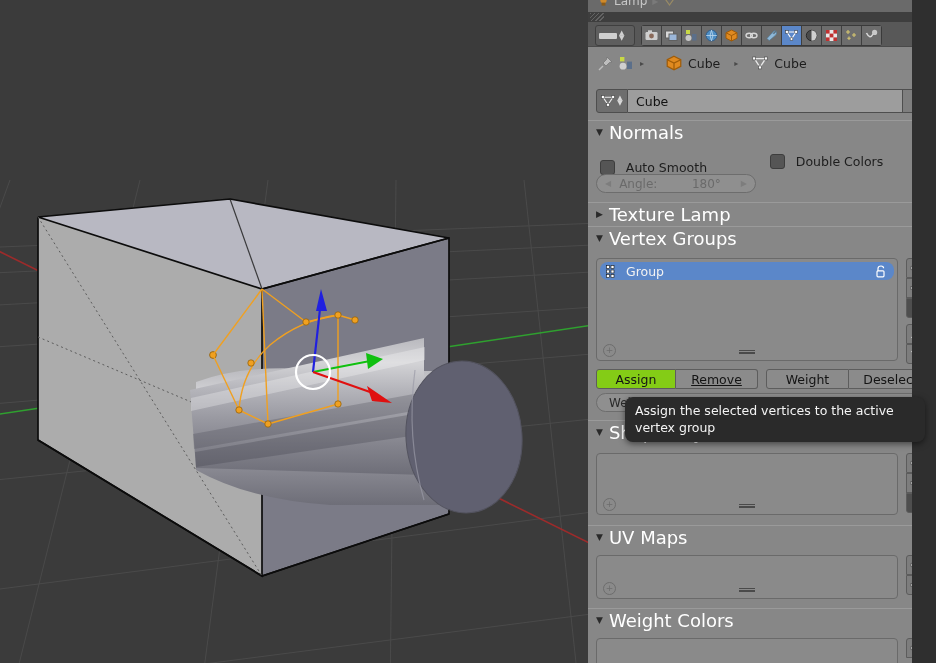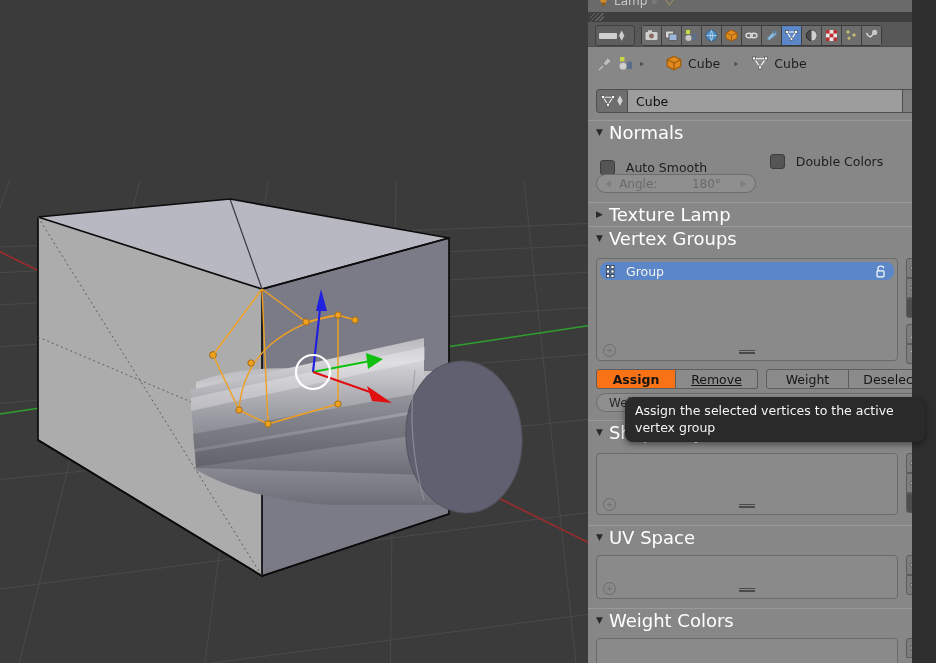--- a/index.html
+++ b/index.html
@@ -145,21 +145,21 @@
     box-sizing:border-box;
   }
   .sidebtn.dark{background:#4e4e4e;}
   
   .btnrow{position:absolute;display:flex;}
   .abtn{
     height:20px;background:#8b8b8b;border:1px solid #5d5d5d;
     display:flex;align-items:center;justify-content:center;
     color:#141414;font-size:12.5px;box-sizing:border-box;
   }
-  .abtn.hot{background:#f97316;font-weight:bold;}
+  .abtn.hot{background:#84cc16;}
   
   #tooltip{
     position:absolute;left:625px;top:397px;width:300px;
     background:#2a2a2a;border-radius:8px;padding:5px 10px 6px 10px;
     box-sizing:border-box;box-shadow:0 2px 6px rgba(0,0,0,.5);z-index:50;
   }
   #tooltip .tt-main{color:#f4f4f4;font-size:12.5px;line-height:17px;}
   #tooltip .tt-py{
     color:#8d8d8d;font-size:11.5px;line-height:16px;margin-top:2px;
     font-family:"DejaVu Sans Mono","Liberation Mono",monospace;
@@ -558,21 +558,21 @@
     </svg>
   </div>
   <div class="sidebtn dark" style="left:318px;top:493px;border-radius:0 0 3px 3px;">
     <svg width="11" height="11" viewBox="0 0 11 11">
       <polygon points="1,1.5 10,1.5 5.5,9" fill="#d8d8d8"></polygon>
     </svg>
   </div>
 
   <div class="panel-head" style="top:525px;">
     <span class="tri">▼</span>
-    <span class="panel-title">UV Space</span>
+    <span class="panel-title">UV Maps</span>
     <span class="dots"></span>
   </div>
   <div class="listbox" style="left:8px;top:555px;width:302px;height:44px;">
     <div class="list-plus">+</div>
     <div class="list-grip"></div>
   </div>
   <div class="sidebtn" style="left:318px;top:555px;border-radius:3px 3px 0 0;">
     <svg width="12" height="12" viewBox="0 0 12 12">
       <path d="M4.4 1 H7.6 V4.4 H11 V7.6 H7.6 V11 H4.4 V7.6 H1 V4.4 H4.4 Z" fill="#d8d8d8" stroke="#4a4a4a" stroke-width=".7"></path>
     </svg>

